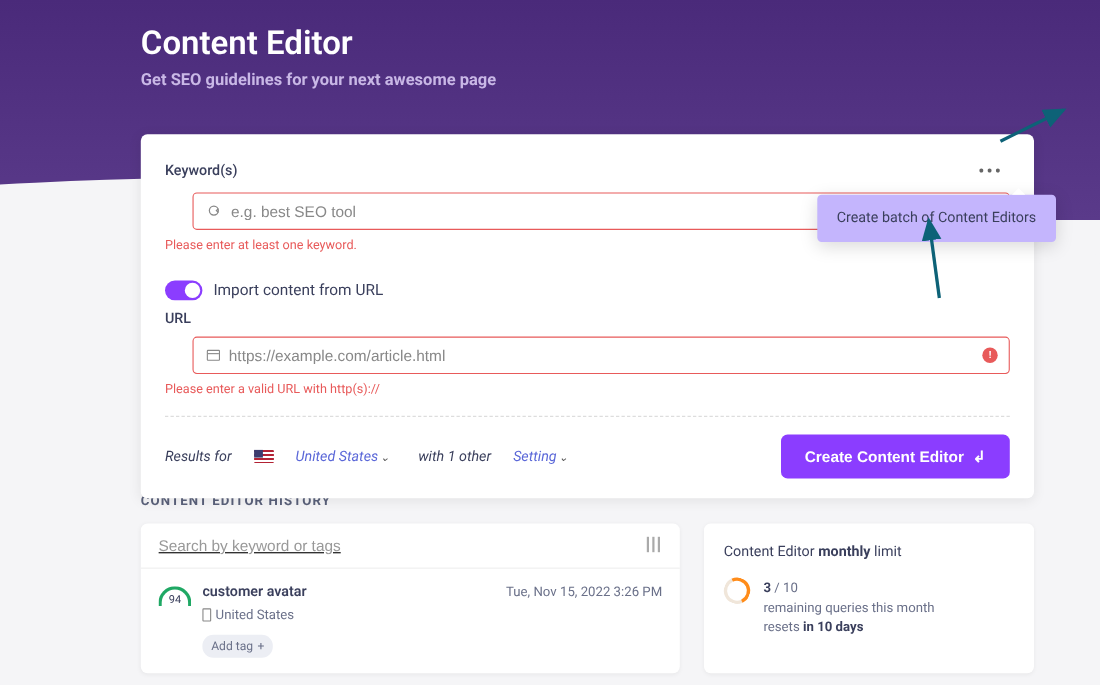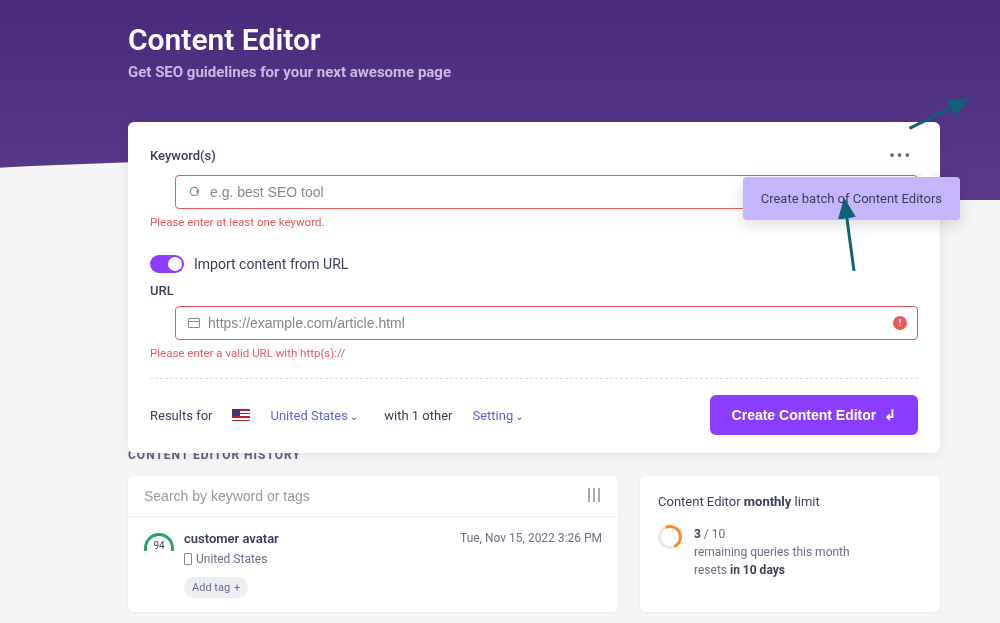--- a/index.html
+++ b/index.html
@@ -129,21 +129,21 @@
       font-size: 9px; font-weight: bold;
       position: absolute; right: 10px;
     }
     .dashed-hr {
       border: none; border-top: 1px dashed #ddd;
       margin: 18px 0 16px 0;
     }
     .footer-row {
       display: flex; align-items: center; justify-content: space-between;
     }
-    .settings-left { display: flex; align-items: center; gap: 20px; font-size: 13px; color: #3a3f5c; }
+    .settings-left { display: flex; align-items: center; gap: 20px; font-size: 13px; color: #3a3f5c; font-style: italic; }
     .link-seg { color: #5a67d8; cursor: pointer; }
     .flag {
       width: 18px; height: 12px; display: inline-block;
       background: linear-gradient(to bottom, #b22234 0%, #b22234 15%, #fff 15%, #fff 30%, #b22234 30%, #b22234 45%, #fff 45%, #fff 60%, #b22234 60%, #b22234 75%, #fff 75%, #fff 90%, #b22234 90%);
       position: relative; border-radius: 1px;
     }
     .flag::before { content:""; position:absolute; top:0; left:0; width:8px; height:7px; background:#3c3b6e; }
     .chev { font-size: 10px; color: #555; margin-left: 2px; }
     .create-btn {
       background: #8b3dff;
@@ -193,21 +193,21 @@
     .history-grid { display: flex; gap: 22px; }
     .history-left {
       flex: 1;
       background: #fff;
       border-radius: 6px;
       box-shadow: 0 1px 4px rgba(0,0,0,0.05);
       padding: 0;
     }
     .search-row {
       display: flex; align-items: flex-start; justify-content: space-between;
-      padding: 12px 16px; border-bottom: 1px solid #eee;
+      padding: 12px 16px; border-bottom: 1px solid #eee; text-decoration: underline;
     }
     .search-row input {
       border: none; outline: none; font-size: 14px; flex: 1;
     }
     .search-row input::placeholder { color: #999; }
     .sliders-icon { width: 16px; height: 14px; position: relative; }
     .sliders-icon span, .sliders-icon::before, .sliders-icon::after {
       content: ""; position: absolute; background: #aaa;
       width: 1.5px; height: 14px; top: 0;
     }

